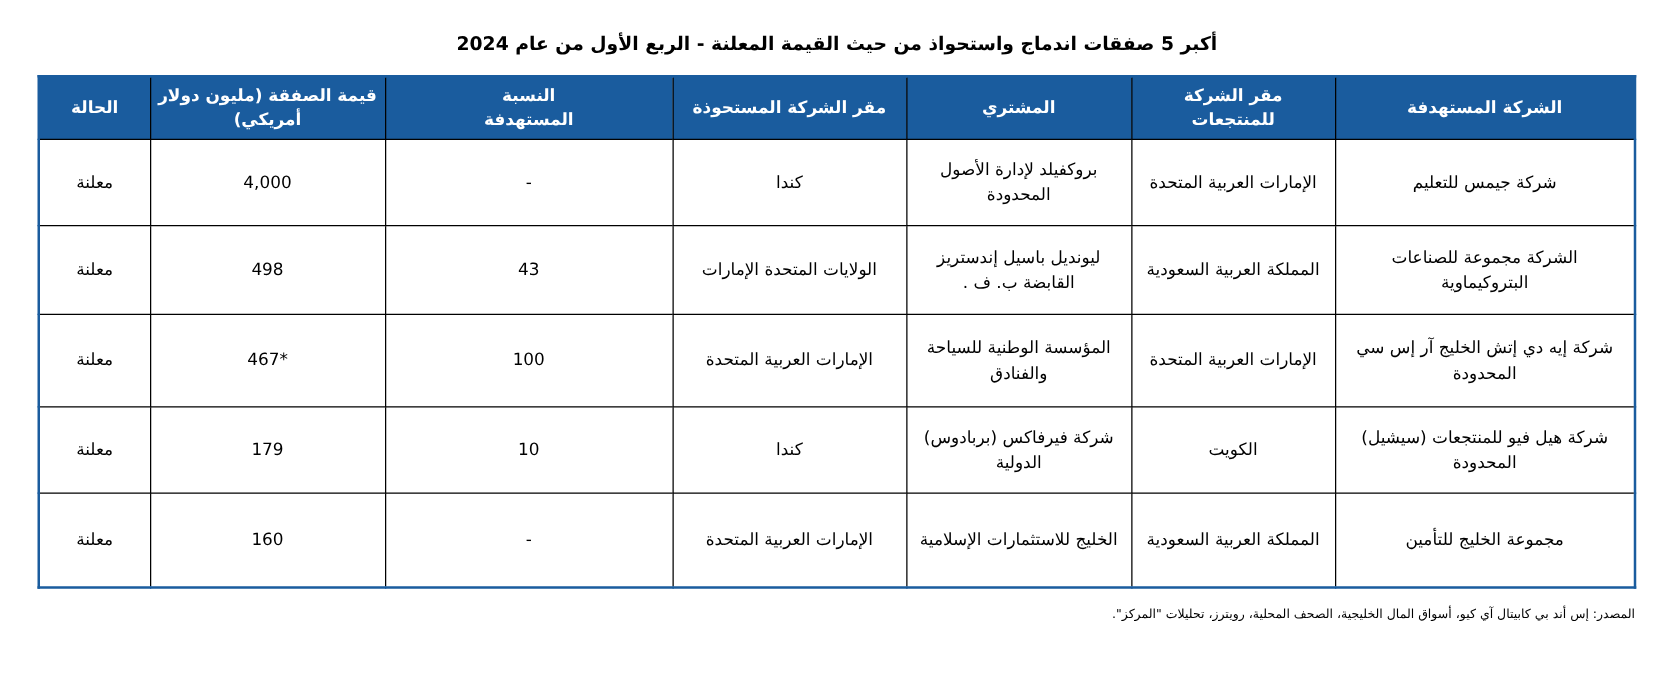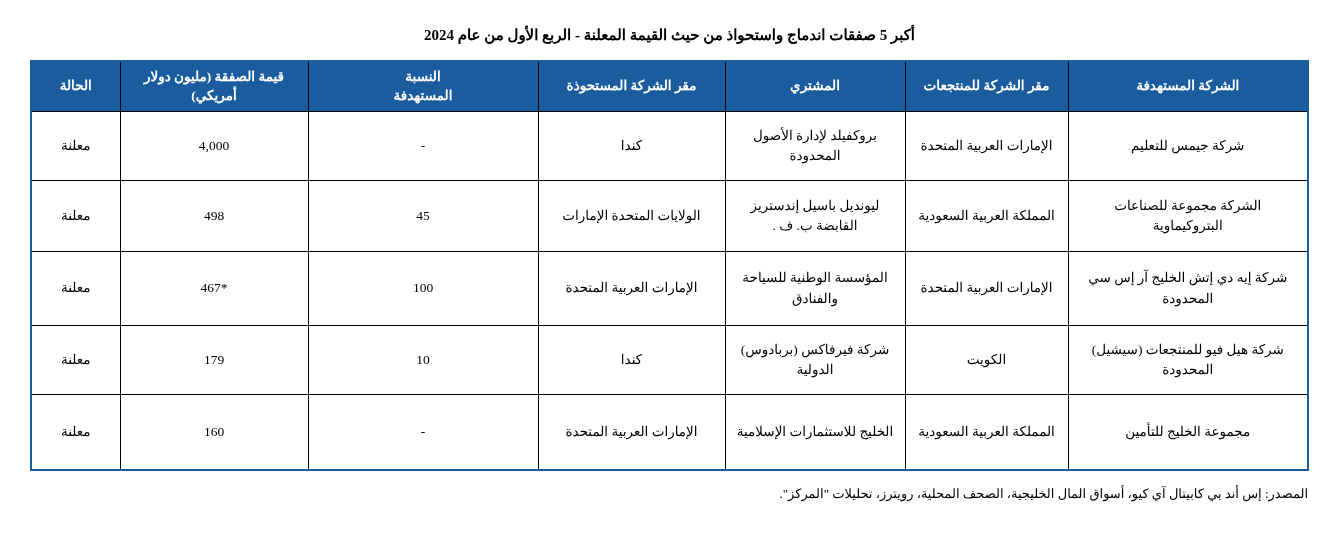--- a/index.html
+++ b/index.html
@@ -9,21 +9,20 @@
     width: 1339px;
     height: 538px;
     font-family: "DejaVu Sans", sans-serif;
     color: #000;
     overflow: hidden;
   }
   .page {
     width: 1339px;
     height: 538px;
     position: relative;
-    font-family: Liberation Serif, serif;
   }
   .title {
     margin: 0;
     padding-top: 26px;
     padding-bottom: 16px;
     text-align: center;
     font-size: 15px;
     font-weight: bold;
     direction: rtl;
   }
@@ -59,21 +58,21 @@
   table.deals tbody tr:nth-child(2) td { height: 62px; }
   table.deals tbody tr:nth-child(3) td { height: 65px; }
   table.deals tbody tr:nth-child(5) td { height: 66px; }
   td.rt { text-align: right; }
   td.num { direction: ltr; }
   .footnotes {
     width: 1277px;
     margin: 14px auto 0;
     direction: rtl;
     text-align: right;
-    font-size: 13px;
+    font-size: 10px;
   }
   .footnotes p {
     margin: 0 0 9px 0;
     line-height: 1.35;
   }
 </style>
 </head>
 <body>
 
 <div class="page">
@@ -111,21 +110,21 @@
         <td>كندا</td>
         <td class="num">-</td>
         <td class="num">4,000</td>
         <td>معلنة</td>
       </tr>
       <tr>
         <td class="rt">الشركة مجموعة للصناعات البتروكيماوية</td>
         <td>المملكة العربية السعودية</td>
         <td class="rt">ليونديل باسيل إندستريز القابضة ب. ف .</td>
         <td>الولايات المتحدة الإمارات</td>
-        <td class="num">45</td>
+        <td class="num">43</td>
         <td class="num">498</td>
         <td>معلنة</td>
       </tr>
       <tr>
         <td class="rt">شركة إيه دي إتش الخليج آر إس سي المحدودة</td>
         <td>الإمارات العربية المتحدة</td>
         <td class="rt">المؤسسة الوطنية للسياحة والفنادق</td>
         <td>الإمارات العربية المتحدة</td>
         <td class="num">100</td>
         <td class="num">467*</td>

